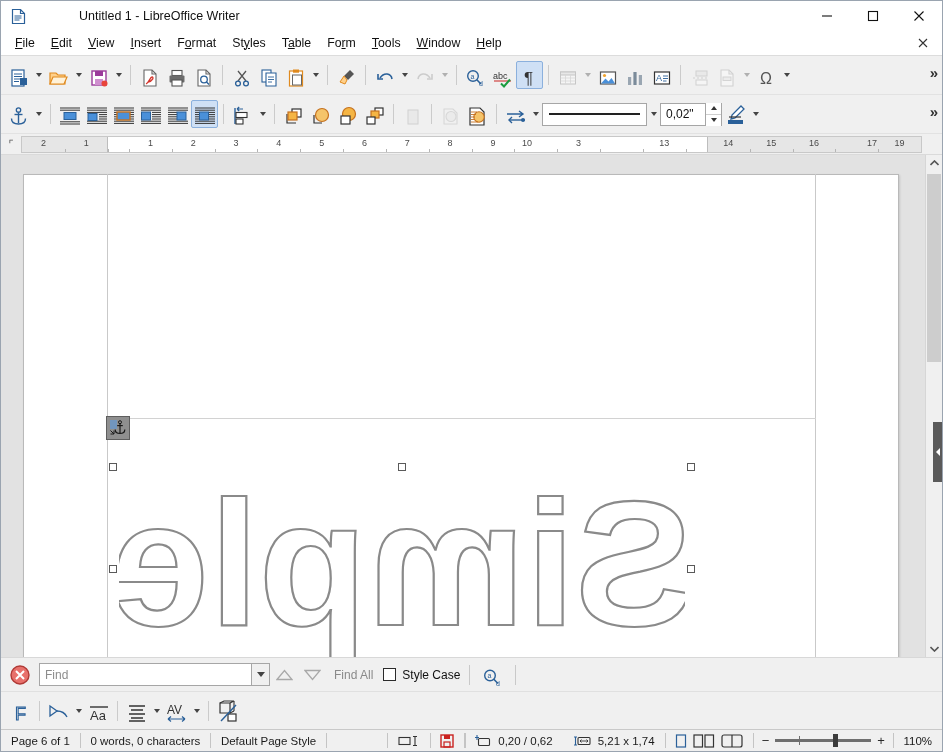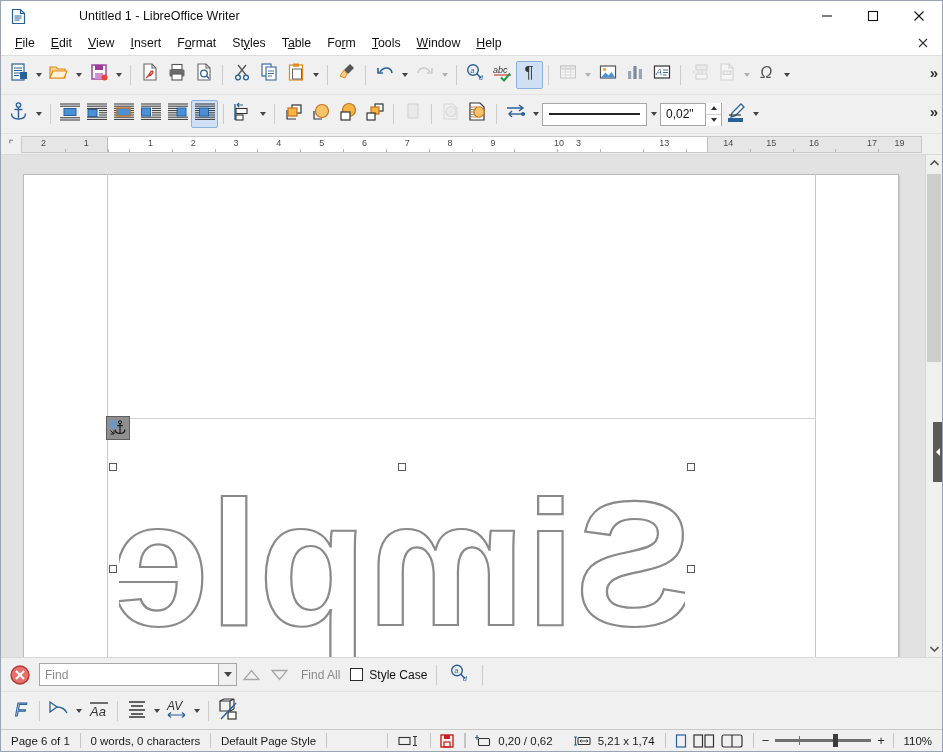--- a/index.html
+++ b/index.html
@@ -68,25 +68,24 @@
     flex: 0 0 39px;
     background: #f0f0f0;
     display: flex;
     align-items: center;
     padding: 0 4px;
     border-bottom: 1px solid #e2e2e2;
     position: relative;
   }
   .tb-btn {
     width: 27px; height: 28px;
-    display: flex; align-items: flex-start; justify-content: center;
+    display: flex; align-items: flex-end; justify-content: center;
     border: 1px solid transparent;
     border-radius: 2px;
     flex: 0 0 auto;
-    font-style: italic;
   }
   .tb-btn.active { background: #cfe0f5; border-color: #8bb0dd; }
   .tb-btn.disabled { opacity: .35; }
   .tb-arrow {
     width: 13px; height: 28px;
     display: flex; align-items: center; justify-content: center;
     flex: 0 0 auto;
   }
   .tb-arrow::after {
     content: ""; width: 0; height: 0;
@@ -253,21 +252,21 @@
   
   .findbar {
     height: 34px; flex: 0 0 34px;
     background: #f0f0f0;
     display: flex; align-items: center;
     padding: 0 8px;
     border-top: 1px solid #d8d8d8;
   }
   .find-close { width: 22px; height: 22px; margin-right: 8px; flex: 0 0 auto; }
   .find-input-wrap {
-    width: 198px; height: 23px; flex: 0 0 auto;
+    width: 231px; height: 23px; flex: 0 0 auto;
     background: #fff; border: 1px solid #a6a6a6;
     display: flex; align-items: center;
   }
   .find-input {
     flex: 1 1 auto; border: none; outline: none;
     height: 21px; padding: 0 5px;
     font-family: "Liberation Sans", sans-serif;
     font-size: 12px; color: #111; background: transparent;
   }
   .find-input::placeholder { color: #8d8d8d; }
@@ -801,21 +800,21 @@
         <div class="r-num" style="left: 299.667px;">5</div>
         <div class="r-half" style="left: 278.262px;"></div>
         <div class="r-num" style="left: 342.476px;">6</div>
         <div class="r-half" style="left: 321.071px;"></div>
         <div class="r-num" style="left: 385.286px;">7</div>
         <div class="r-half" style="left: 363.881px;"></div>
         <div class="r-num" style="left: 428.095px;">8</div>
         <div class="r-half" style="left: 406.69px;"></div>
         <div class="r-num" style="left: 470.905px;">9</div>
         <div class="r-half" style="left: 449.5px;"></div>
-        <div class="r-num" style="left: 537px;">10</div>
+        <div class="r-num" style="left: 505px;">10</div>
         <div class="r-half" style="left: 492.31px;"></div>
         <div class="r-num" style="left: 556.524px;">3</div>
         <div class="r-half" style="left: 535.119px;"></div>
         <div class="r-num" style="left: 599.333px; margin-top: 28px;">12</div>
         <div class="r-half" style="left: 577.929px;"></div>
         <div class="r-num" style="left: 642.143px;">13</div>
         <div class="r-half" style="left: 620.738px;"></div>
         <div class="r-half" style="left: 663.548px;"></div>
         <div class="r-num" style="left: 706.357px;">14</div>
         <div class="r-half" style="left: 727.762px;"></div>

